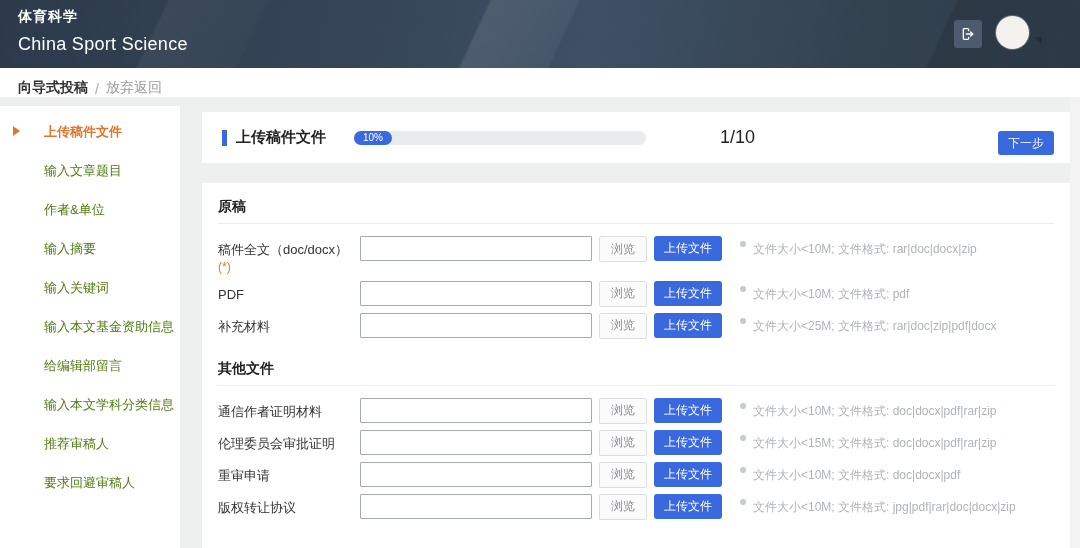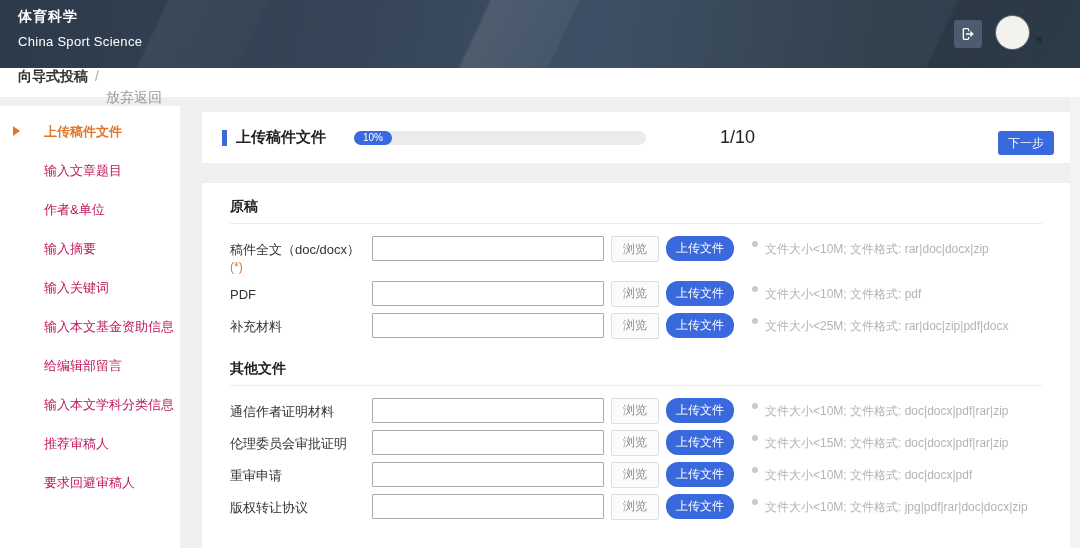--- a/index.html
+++ b/index.html
@@ -18,50 +18,50 @@
   }
   .top-header::before {
     content:""; position:absolute; inset:0;
     background:
       linear-gradient(115deg, transparent 44%, rgba(255,255,255,.10) 44.3%, rgba(255,255,255,.05) 52%, transparent 52.3%),
       linear-gradient(115deg, transparent 15%, rgba(255,255,255,.05) 15.3%, rgba(255,255,255,.02) 24%, transparent 24.3%),
       linear-gradient(115deg, transparent 86%, rgba(0,0,0,.12) 86.3%, rgba(0,0,0,.06) 100%);
   }
   .brand { position:absolute; left:18px; top:8px; color:#fff; z-index:2; }
   .brand-zh { font-size:14px; font-weight:bold; letter-spacing:1px; }
-  .brand-en { font-size:13px; margin-top:8px; letter-spacing:.3px; }
+  .brand-en { font-size:18px; margin-top:8px; letter-spacing:.3px; }
   .header-right { position:absolute; right:38px; top:16px; display:flex; align-items:center; z-index:2; }
   .logout-btn {
     width:28px; height:28px; margin-top:3px; border-radius:3px; background:#4c5b6e;
     display:flex; align-items:center; justify-content:center; cursor:pointer;
   }
   .logout-btn svg { width:16px; height:16px; stroke:#fff; fill:none; stroke-width:2; stroke-linecap:round; stroke-linejoin:round; }
   .avatar {
     width:33px; height:33px; border-radius:50%; background:#f4f2ef; margin-left:14px; cursor:pointer;
     box-shadow:0 0 0 1px rgba(255,255,255,.25);
   }
   .avatar-caret { margin-left:6px; margin-top:14px; color:#222b36; font-size:9px; cursor:pointer; }
 
   
   .breadcrumb-bar {
     position:absolute; top:68px; left:0; width:100%; height:29px; background:#fff;
-    display:flex; align-items:flex-start; padding:0 18px; font-size:14px;
+    display:flex; align-items:flex-end; padding:0 18px; font-size:14px;
   }
   .crumb-current { color:#333; font-weight:bold; }
   .crumb-sep { color:#aaa; margin:0 7px; }
   .crumb-action { color:#999; cursor:pointer;margin-top:21px; }
 
   
   .sidebar {
     position:absolute; left:0; top:106px; width:180px; bottom:0; background:#fff;
   }
   .sidebar ul { list-style:none; padding-top:6px; }
   .sidebar li {
     position:relative; height:39px; line-height:39px; padding-left:44px;
-    font-size:13px; color:#be185d; cursor:pointer; white-space:nowrap;
+    font-size:13px; color:#4d7c0f; cursor:pointer; white-space:nowrap;
   }
   .sidebar li.active { color:#e2772c; font-weight:bold; }
   .sidebar li .tri {
     display:none; position:absolute; left:13px; top:14px;
     width:0; height:0; border-left:7px solid #e2772c;
     border-top:5px solid transparent; border-bottom:5px solid transparent;
   }
   .sidebar li.active .tri { display:block; }
 
   
@@ -81,40 +81,40 @@
   }
   .step-indicator { margin-left:74px; font-size:18px; color:#222; }
   .head-spacer { flex:1; }
   .btn-next {
     height:24px; padding:0 10px; background:#3a68dd; color:#fff; border:none;
     border-radius:3px; font-size:12px; cursor:pointer; font-family:inherit;margin-top:11px;
   }
 
   .card-form {
     position:absolute; left:202px; top:183px; width:868px; bottom:0; background:#fff;
-    padding:0 28px;
+    padding:0 16px;
   }
   .group-title {
     font-size:14px; font-weight:bold; color:#222; padding:15px 0 7px 0;
     border-bottom:1px solid #ededee;
   }
   .form-row { display:flex; align-items:flex-start; margin-top:6px; }
   .form-row.first { margin-top:12px; }
   .row-label { width:142px; font-size:13px; color:#333; padding-top:5px; line-height:1.35; }
   .row-required { color:#e2772c; font-size:12px; }
   .row-input {
     width:232px; height:25px; border:1px solid #a6abb2; border-radius:1px;
     background:#fff; margin-right:7px; font-size:12px; padding:0 6px; font-family:inherit;
   }
   .btn-browse {
     width:48px; height:26px; background:#fbfbfb; border:1px solid #dcdee0; border-radius:2px;
     color:#8a8d91; font-size:12px; margin-right:7px; cursor:pointer; font-family:inherit;
   }
   .btn-upload {
-    height:25px; padding:0 10px; background:#3a68dd; color:#fff; border:none; border-radius:12px;
+    height:25px; padding:0 10px; background:#3a68dd; color:#fff; border:none; border-radius:3px;
     font-size:12px; cursor:pointer; white-space:nowrap; font-family:Liberation Serif, serif;
   }
   .row-hint { display:flex; align-items:flex-start; margin-left:18px; padding-top:5px; color:#b0b4b9; font-size:12px; white-space:nowrap; }
   .hint-icon {
     width:6px; height:6px; border:3px solid #c6c9cd; border-radius:50%;
     margin-right:7px; flex:0 0 auto;
   }
   .bottom-actions { text-align:center; margin-top:26px; }
   .bottom-actions .btn-next { padding:0 12px; }
 

